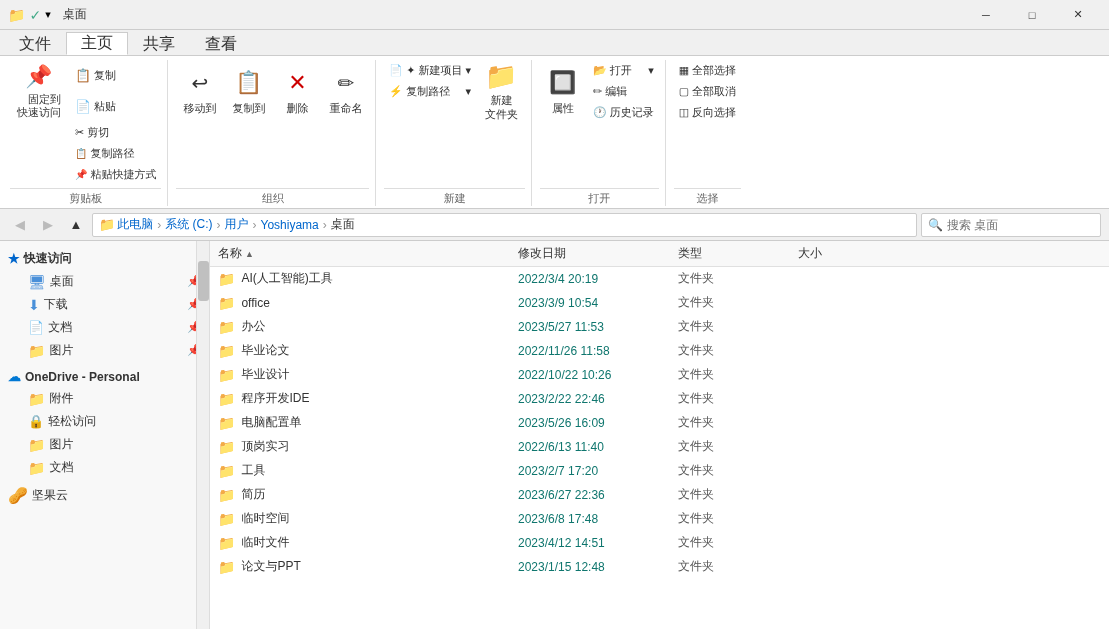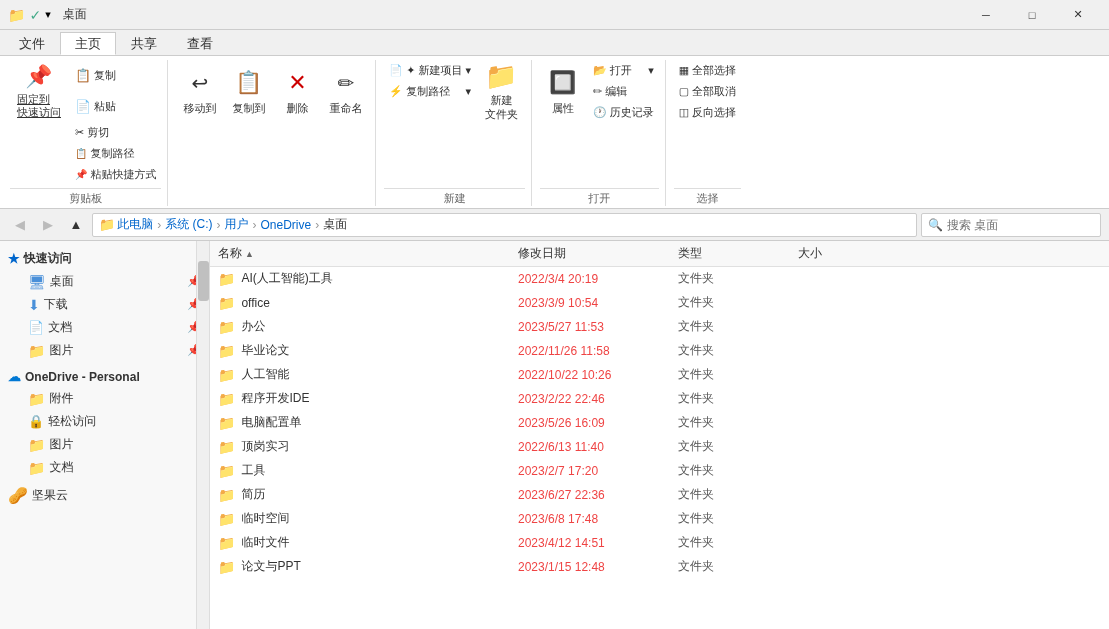--- a/index.html
+++ b/index.html
@@ -25,21 +25,21 @@
       background: #f0f0f0;
       display: flex;
       height: 26px;
       align-items: flex-end;
       padding-left: 4px;
       border-bottom: 1px solid #ccc;
     }
     .ribbon-tab {
       padding: 4px 14px;
       cursor: pointer;
-      font-size: 13px;
+      font-size: 16px;
       color: #333;
       border: 1px solid transparent;
       border-bottom: none;
       height: 23px;
       display: flex;
       align-items: center;
     }
     .ribbon-tab.active {
       background: white;
       border-color: #ccc;
@@ -249,21 +249,21 @@
     .file-row {
       display: flex;
       align-items: center;
       padding: 3px 8px;
       cursor: pointer;
       font-size: 12px;
       color: #333;
       border-bottom: 1px solid transparent;
     }
     .file-name { width: 300px; display: flex; align-items: center; gap: 6px; }
-    .file-date { width: 160px; color: #ef4444; }
+    .file-date { width: 160px; color: #0f766e; }
     .file-type { width: 120px; color: #555; }
     .file-size { width: 100px; color: #555; }
   </style>
 </head>
 <body>
 
 <div class="title-bar">
   <div class="title-bar-icons">
     <span style="font-size:14px;">📁</span>
     <span style="font-size:14px; color:#4a8;">✓</span>
@@ -283,21 +283,21 @@
   <div class="ribbon-tab">共享</div>
   <div class="ribbon-tab">查看</div>
 </div>
 
 <div class="ribbon">
 
   <div class="ribbon-group">
     <div class="ribbon-group-content">
       <div class="ribbon-btn-large">
         <div class="ribbon-icon-large">📌</div>
-        <span style="text-align:left;line-height:1.2;text-decoration:underline;">固定到<br>快速访问</span>
+        <span style="text-align:right;line-height:1.2;">固定到<br>快速访问</span>
       </div>
       <div class="ribbon-col">
         <div class="ribbon-btn-large" style="height:30px;flex-direction:row;gap:3px;justify-content:flex-start;padding:2px 4px;">
           <div class="ribbon-icon-small">📋</div>
           <span>复制</span>
         </div>
         <div class="ribbon-btn-large" style="height:30px;flex-direction:row;gap:3px;justify-content:flex-start;padding:2px 4px;">
           <div class="ribbon-icon-small">📄</div>
           <span>粘贴</span>
         </div>
@@ -330,20 +330,21 @@
       </div>
       <div class="ribbon-btn-large">
         <div class="ribbon-icon-large" style="color:#cc0000;font-size:22px;">✕</div>
         <span>删除</span>
       </div>
       <div class="ribbon-btn-large">
         <div class="ribbon-icon-large" style="font-size:20px;">✏</div>
         <span>重命名</span>
       </div>
     </div>
+    <div class="ribbon-group-label">组织</div>
   </div>
 
   <div class="ribbon-group">
     <div class="ribbon-group-content">
       <div class="ribbon-col">
         <div class="ribbon-btn-small">
           <span>📄</span>
           <span>✦ 新建项目</span>
           <span style="margin-left:auto;">▾</span>
         </div>
@@ -412,21 +413,21 @@
   <button class="nav-btn disabled">▶</button>
   <button class="nav-btn">▲</button>
   <div class="breadcrumb-bar">
     <span style="color:#ffb900; font-size:13px;">📁</span>
     <span class="breadcrumb-item">此电脑</span>
     <span class="breadcrumb-sep">›</span>
     <span class="breadcrumb-item">系统 (C:)</span>
     <span class="breadcrumb-sep">›</span>
     <span class="breadcrumb-item">用户</span>
     <span class="breadcrumb-sep">›</span>
-    <span class="breadcrumb-item">OneDrive</span>
+    <span class="breadcrumb-item">Yoshiyama</span>
     <span class="breadcrumb-sep">›</span>
     <span class="breadcrumb-current">桌面</span>
   </div>
   <div class="search-box">
     <span style="color:#999; font-size:12px;">🔍</span>
     <input type="text" placeholder="搜索 桌面" style="">
   </div>
 </div>
 
 <div class="main-area">
@@ -557,21 +558,21 @@
         <span>毕业论文</span>
       </div>
       <div class="file-date">2022/11/26 11:58</div>
       <div class="file-type">文件夹</div>
       <div class="file-size"></div>
     </div>
 
     <div class="file-row">
       <div class="file-name">
         <span style="color:#ffb900; font-size:14px;">📁</span>
-        <span>人工智能</span>
+        <span>毕业设计</span>
       </div>
       <div class="file-date">2022/10/22 10:26</div>
       <div class="file-type">文件夹</div>
       <div class="file-size"></div>
     </div>
 
     <div class="file-row">
       <div class="file-name">
         <span style="color:#ffb900; font-size:14px;">📁</span>
         <span>程序开发IDE</span>

